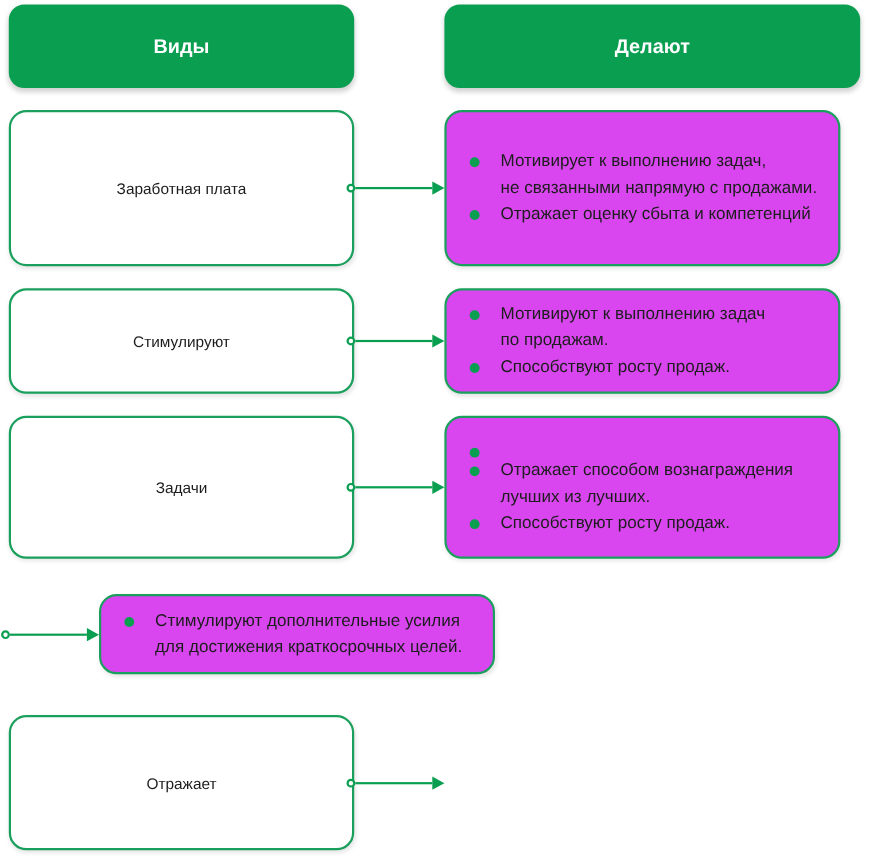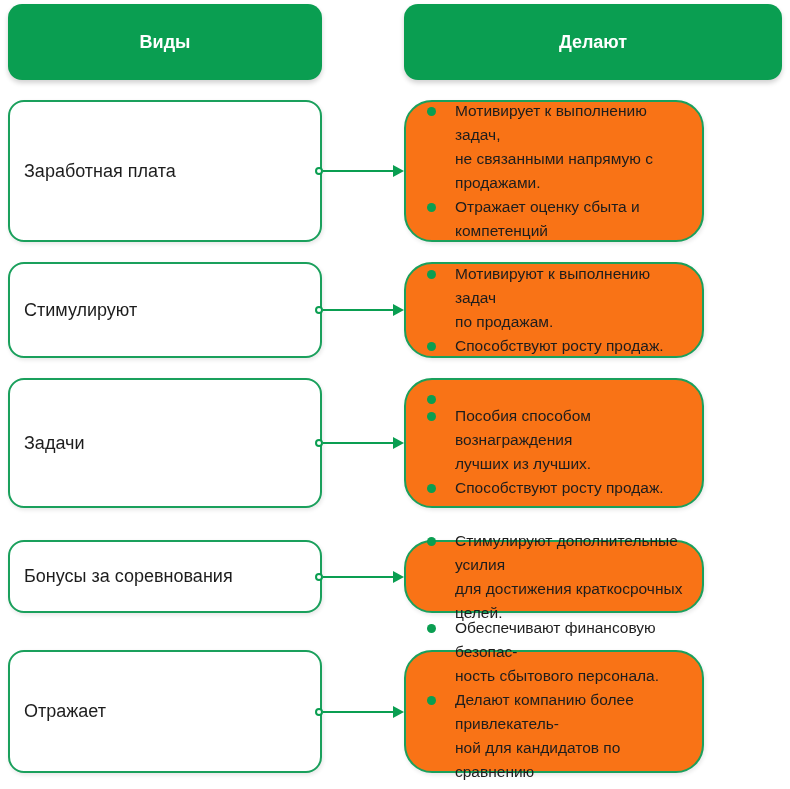--- a/index.html
+++ b/index.html
@@ -22,39 +22,39 @@
   
   .row { position:absolute; left:8px; width:774px; display:flex; }
   .r1 { top:100px; height:142px; }
   .r2 { top:262px; height:96px;  }
   .r3 { top:378px; height:130px; }
   .r4 { top:540px; height:73px;  }
   .r5 { top:650px; height:123px; }
 
   .type-box {
     width:314px; background:#ffffff; border:2px solid #1aa05c; border-radius:16px;
-    display:flex; align-items:center; text-align:center;
-    font-size:18px; color:#1d1d1d; padding:4px 14px;
+    display:flex; align-items:center; justify-content:center; text-align:center;
+    font-size:14px; color:#1d1d1d; padding:4px 14px;
     box-shadow:1px 2px 4px rgba(0,0,0,0.10);
   }
 
   .connector { width:82px; display:flex; align-items:center; }
   .conn-circle {
     width:8px; height:8px; border:2px solid #0a9e51; border-radius:50%;
     background:#ffffff; margin-left:-7px; flex-shrink:0; position:relative; z-index:2;
   }
   .conn-line { flex:1; height:2px; background:#0a9e51; }
   .conn-arrow {
     width:0; height:0; flex-shrink:0;
     border-top:6px solid transparent; border-bottom:6px solid transparent;
     border-left:11px solid #0a9e51;
   }
 
   .tasks-box {
-    width:300px; background:#f97316; border:2px solid #1aa05c; border-radius:28px;
+    width:360px; background:#d946ef; border:2px solid #1aa05c; border-radius:16px;
     display:flex; align-items:center; padding:8px 10px 8px 0;
     box-shadow:1px 2px 4px rgba(0,0,0,0.10);
   }
   .tasks-list { list-style:none; margin:0; padding:0 0 0 21px; }
   .task-item { display:flex; align-items:flex-start; }
   .bullet-dot {
     width:9px; height:9px; border-radius:50%; background:#0a9e51;
     margin:8px 19px 0 0; flex-shrink:0;
   }
   .task-text {
@@ -130,35 +130,32 @@
       <span class="conn-line"></span>
       <span class="conn-arrow"></span>
     </div>
     <div class="tasks-box">
       <ul class="tasks-list">
         <li class="task-item">
           <span class="bullet-dot"></span>
         </li>
         <li class="task-item">
           <span class="bullet-dot"></span>
-          <span class="task-text">Пособия способом вознаграждения
+          <span class="task-text">Отражает способом вознаграждения
 лучших из лучших.</span>
         </li>
         <li class="task-item">
           <span class="bullet-dot"></span>
           <span class="task-text">Способствуют росту продаж.</span>
         </li>
       </ul>
     </div>
   </div>
 
   <div class="row r4">
-    <div class="type-box">
-      <span>Бонусы за соревнования</span>
-    </div>
     <div class="connector">
       <span class="conn-circle"></span>
       <span class="conn-line"></span>
       <span class="conn-arrow"></span>
     </div>
     <div class="tasks-box">
       <ul class="tasks-list">
         <li class="task-item">
           <span class="bullet-dot"></span>
           <span class="task-text">Стимулируют дополнительные усилия
@@ -170,30 +167,15 @@
 
   <div class="row r5">
     <div class="type-box">
       <span>Отражает</span>
     </div>
     <div class="connector">
       <span class="conn-circle"></span>
       <span class="conn-line"></span>
       <span class="conn-arrow"></span>
     </div>
-    <div class="tasks-box">
-      <ul class="tasks-list">
-        <li class="task-item">
-          <span class="bullet-dot"></span>
-          <span class="task-text">Обеспечивают финансовую безопас-
-ность сбытового персонала.</span>
-        </li>
-        <li class="task-item">
-          <span class="bullet-dot"></span>
-          <span class="task-text">Делают компанию более привлекатель-
-ной для кандидатов по сравнению
-с конкурентами.</span>
-        </li>
-      </ul>
-    </div>
   </div>
 
 </div>
 
 </body></html>

